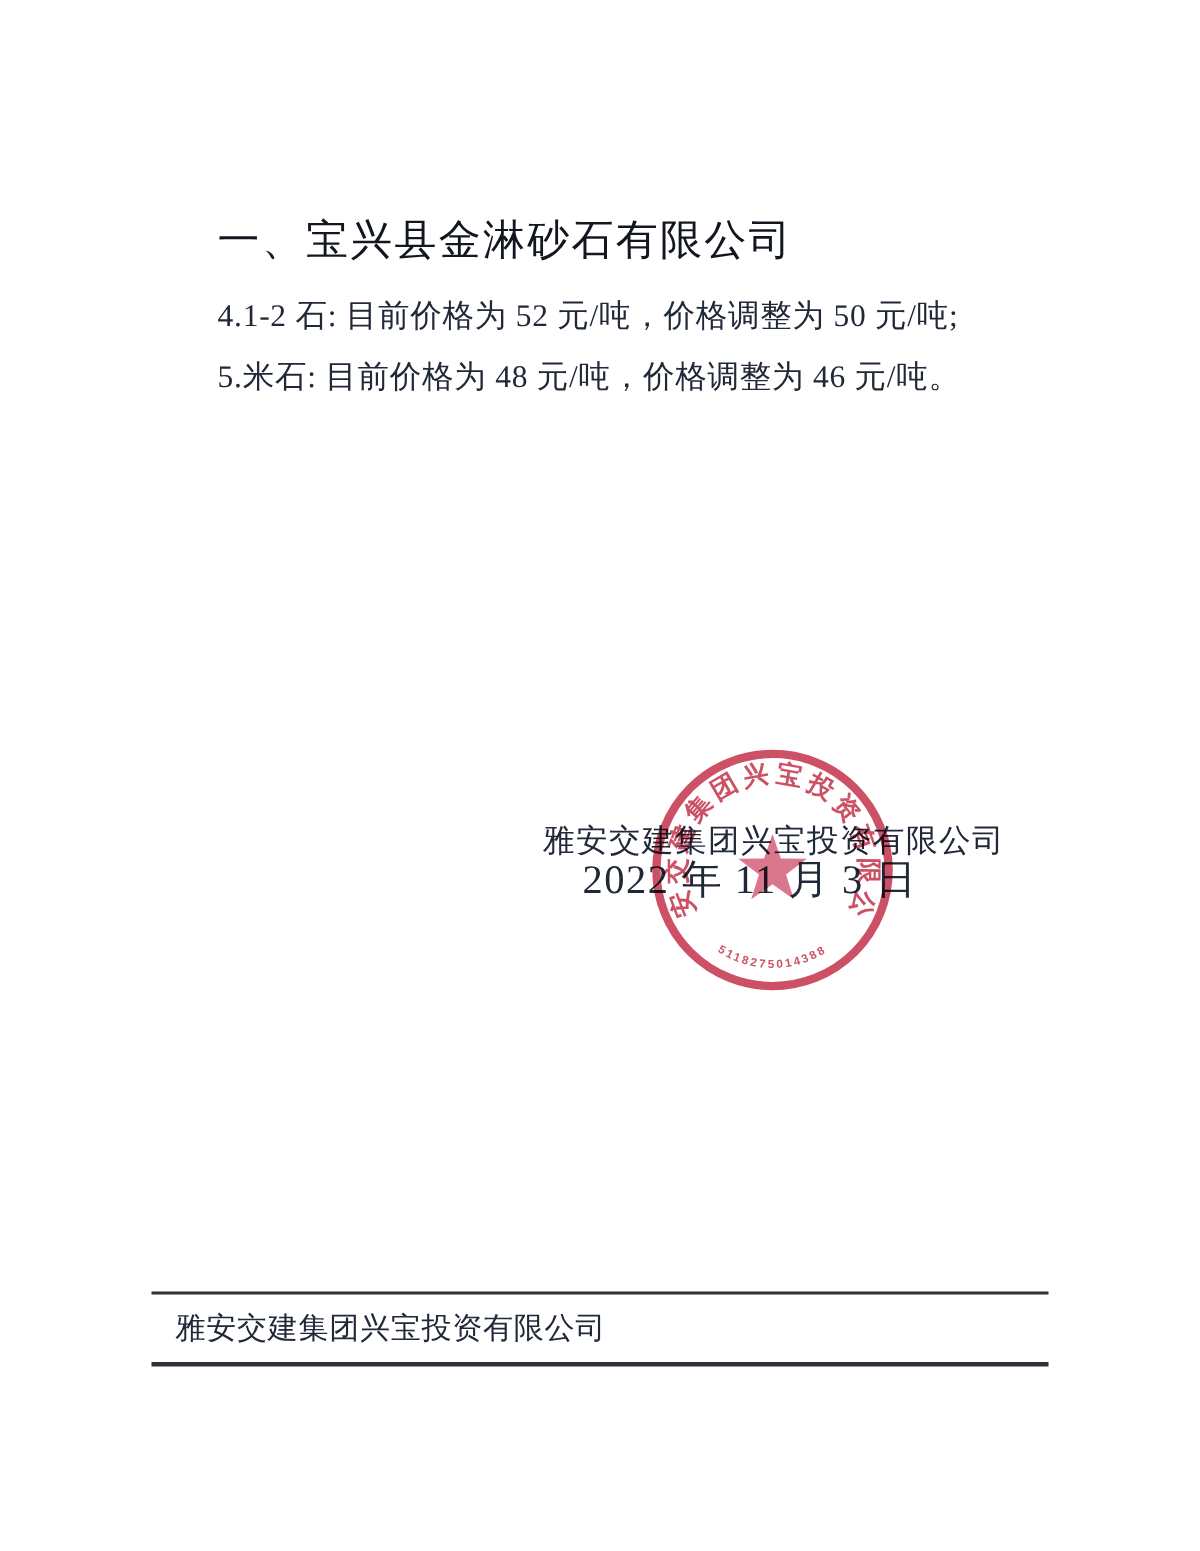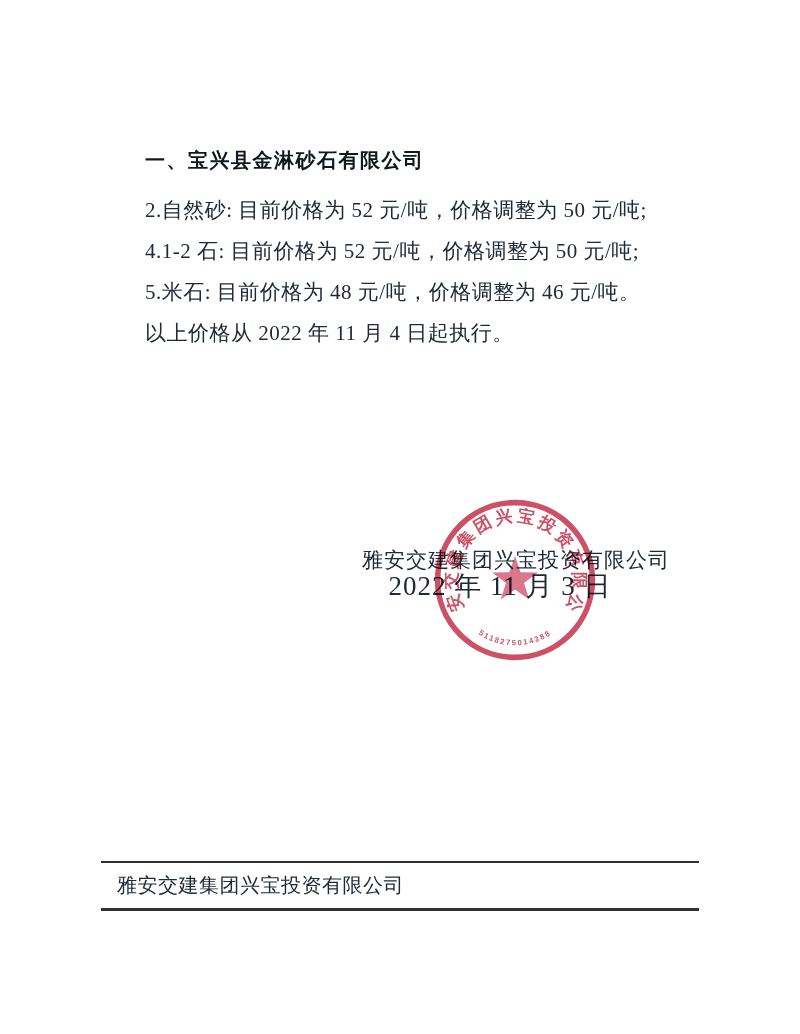--- a/index.html
+++ b/index.html
@@ -16,21 +16,21 @@
     background:var(--page-bg);
     font-family:"Liberation Serif","DejaVu Serif",serif;
     color:var(--ink);
     position:relative;
     overflow:hidden;
   }
   .page{position:absolute;inset:0;background:var(--page-bg);}
   .doc-heading{
     position:absolute;left:145px;top:147px;
     font-family:"Liberation Sans","DejaVu Sans",sans-serif;
-    font-weight:700;font-size:20px;line-height:26px;
+    font-weight:400;font-size:28px;line-height:26px;
     letter-spacing:1.5px;color:var(--heading-ink);
     white-space:nowrap;
   }
   .doc-body{
     position:absolute;left:145px;top:190px;width:600px;
   }
   .doc-body p{
     margin:0;padding:0;
     font-size:21px;line-height:41px;
     letter-spacing:0.5px;
@@ -65,24 +65,22 @@
   .footer-row .left,.footer-row .right{white-space:nowrap;}
 </style>
 </head>
 <body>
 
 <div class="page">
 
   <div class="doc-heading">一、宝兴县金淋砂石有限公司</div>
 
   <div class="doc-body">
-    <p>2.自然砂: 目前价格为 52 元/吨，价格调整为 50 元/吨;</p>
     <p>4.1-2 石: 目前价格为 52 元/吨，价格调整为 50 元/吨;</p>
     <p>5.米石: 目前价格为 48 元/吨，价格调整为 46 元/吨。</p>
-    <p>以上价格从 2022 年 11 月 4 日起执行。</p>
   </div>
 
   <div class="sig-company">雅安交建集团兴宝投资有限公司</div>
   <div class="sig-date">2022 年 11 月 3 日</div>
 
   <svg class="seal" viewBox="0 0 200 200" aria-hidden="true">
     <circle class="seal-ring" cx="100" cy="100" r="90"></circle>
     <defs>
       <path id="sealArcPath" d="M 47.9 143.7 A 68 68 0 1 1 152.1 143.7" fill="none"></path>
       <path id="sealCodePath" d="M 31.1 132.1 A 76 76 0 0 0 168.9 132.1" fill="none"></path>

